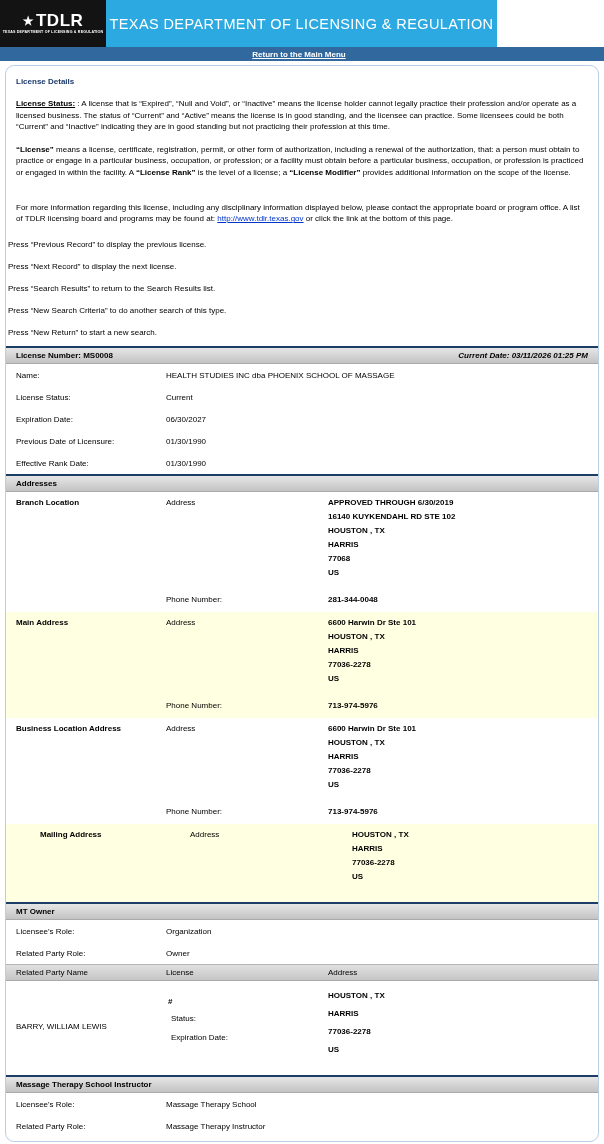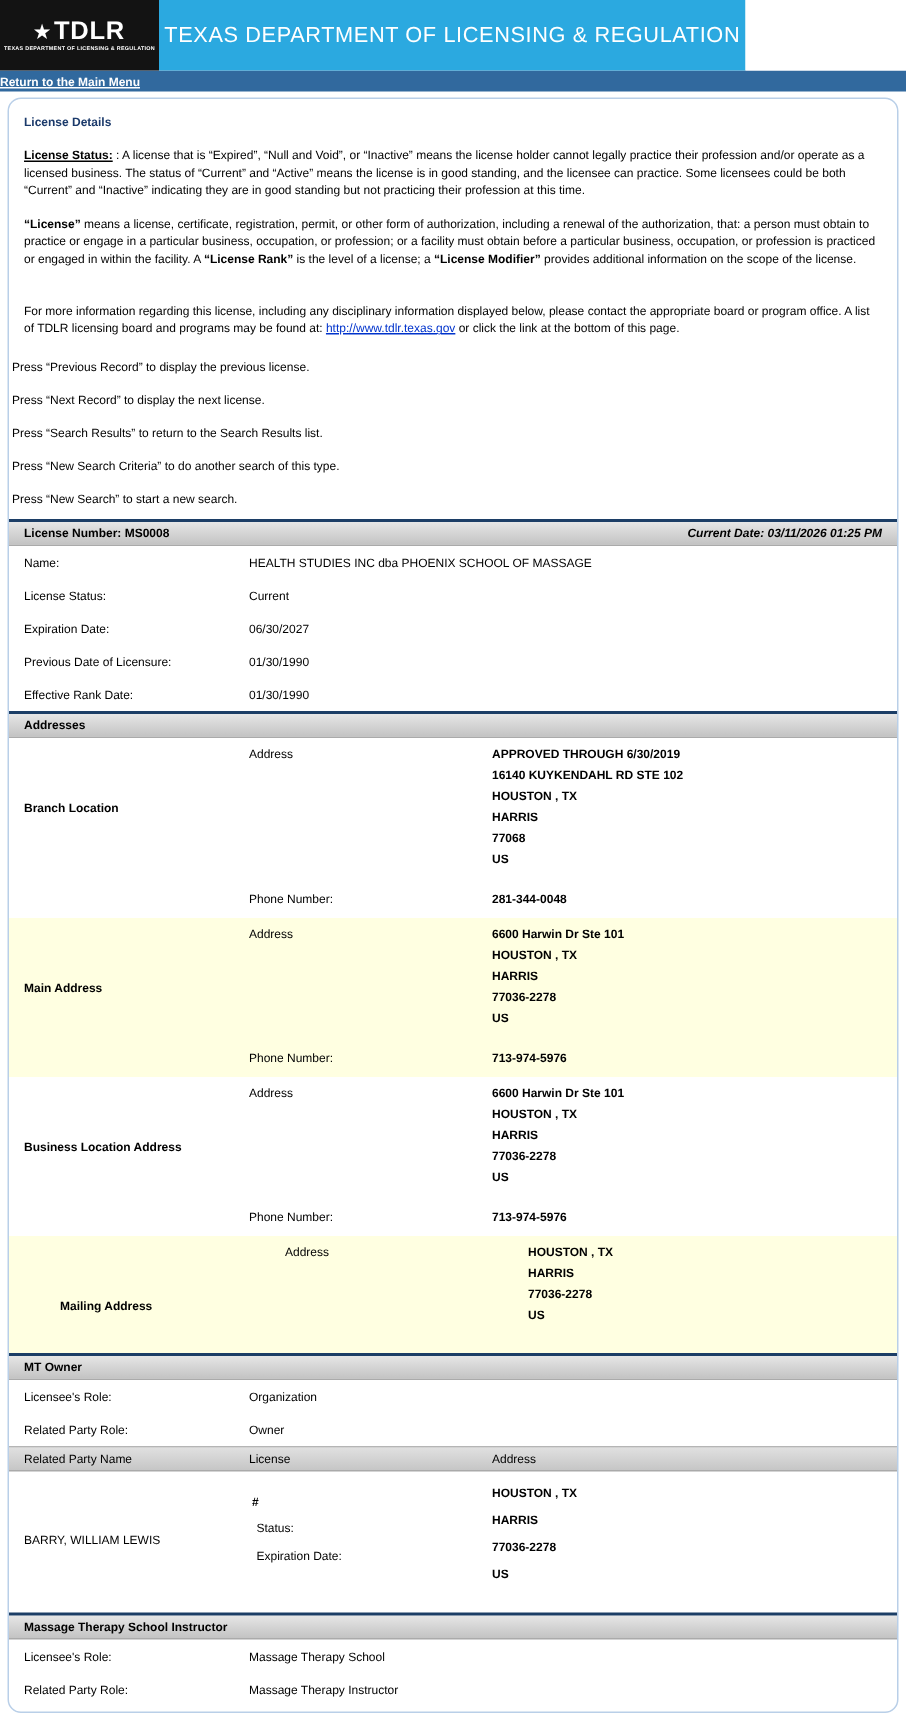--- a/index.html
+++ b/index.html
@@ -7,21 +7,21 @@
   body { width:604px; font-family:"Liberation Sans", sans-serif; font-size:8px; color:#000; }
 
   
   .header { display:flex; height:47px; }
   .logo-box { width:106px; background:#131313; color:#fff; display:flex; flex-direction:column; align-items:center; justify-content:center; line-height:1; }
   .logo-main { display:flex; align-items:center; gap:2px; font-weight:bold; font-size:17px; letter-spacing:.5px; }
   .logo-star { font-size:12px; }
   .logo-sub { font-size:3.6px; font-weight:bold; margin-top:2px; letter-spacing:.2px; text-align:center; }
   .banner { width:391px; background:#2BA9E0; color:#fff; display:flex; align-items:center; justify-content:center; font-size:14.5px; letter-spacing:.4px; }
   .header-gap { flex:1; background:#fff; }
-  .menu-bar { background:#31699E; height:14px; display:flex; justify-content:flex-start; align-items:center; padding-right:6px; }
+  .menu-bar { background:#31699E; height:14px; display:flex; justify-content:center; align-items:center; padding-right:6px; }
   .menu-link { color:#fff; font-weight:bold; font-size:8px; text-decoration:underline; cursor:pointer; }
 
   
   .panel { margin:4px 5px 3px 5px; border:1px solid #B9CFE8; border-radius:9px; padding:9px 0 4px 0; overflow:hidden; }
   .pad { padding-left:10px; padding-right:10px; }
   .page-title { color:#1B3A6B; font-weight:bold; margin:2px 0 12px 0; }
   .para { margin:0 0 11px 0; line-height:1.45; }
   .para .lbl { font-weight:bold; text-decoration:underline; }
   .para b { font-weight:bold; }
   .spacer { height:12px; }
@@ -36,21 +36,21 @@
             padding:3px 0; font-weight:normal; display:flex; }
 
   
   .info-row { display:flex; padding:7px 0 6px 10px;justify-content:space-between; }
   .info-label { width:150px; }
   .info-value { flex:1; }
 
   
   .addr-block { display:flex; padding:6px 0 8px 0; }
   .addr-block.yellow { background:#FFFFE1; }
-  .addr-c1 { width:160px; padding-left:10px; font-weight:bold;margin-top:36px; }
+  .addr-c1 { width:160px; padding-left:10px; font-weight:bold; }
   .addr-c2 { width:162px; }
   .addr-c3 { flex:1; font-weight:bold; }
   .addr-line { margin-bottom:5px; }
   .phone-row { display:flex; margin-top:13px; }
   .phone-row .addr-c2 { padding-left:0; }
 
   
   .cell1 { width:160px; padding-left:10px; }
   .cell2 { width:162px; }
   .cell3 { flex:1; }
@@ -90,21 +90,21 @@
   <p class="pad para"><b>“License”</b><span> means a license, certificate, registration, permit, or other form of authorization, including a renewal of the authorization, that: a person must obtain to practice or engage in a particular business, occupation, or profession; or a facility must obtain before a particular business, occupation, or profession is practiced or engaged in within the facility. A </span><b>“License Rank”</b><span> is the level of a license; a </span><b>“License Modifier”</b><span> provides additional information on the scope of the license.</span></p>
 
   <div class="spacer"></div>
 
   <p class="pad para"><span>For more information regarding this license, including any disciplinary information displayed below, please contact the appropriate board or program office. A list of TDLR licensing board and programs may be found at: </span><a class="inline-link">http://www.tdlr.texas.gov</a><span> or click the link at the bottom of this page.</span></p>
 
   <p class="pad press">Press “Previous Record” to display the previous license.</p>
   <p class="pad press">Press “Next Record” to display the next license.</p>
   <p class="pad press">Press “Search Results” to return to the Search Results list.</p>
   <p class="pad press">Press “New Search Criteria” to do another search of this type.</p>
-  <p class="pad press">Press “New Search” to start a new search.</p>
+  <p class="pad press">Press “New Return” to start a new search.</p>
 
   <div class="bar">
     <span>License Number: MS0008</span>
     <span class="right">Current Date: 03/11/2026 01:25 PM</span>
   </div>
 
   <div class="info-row">
     <span class="info-label">Name:</span>
     <span class="info-value">HEALTH STUDIES INC dba PHOENIX SCHOOL OF MASSAGE</span>
   </div>

